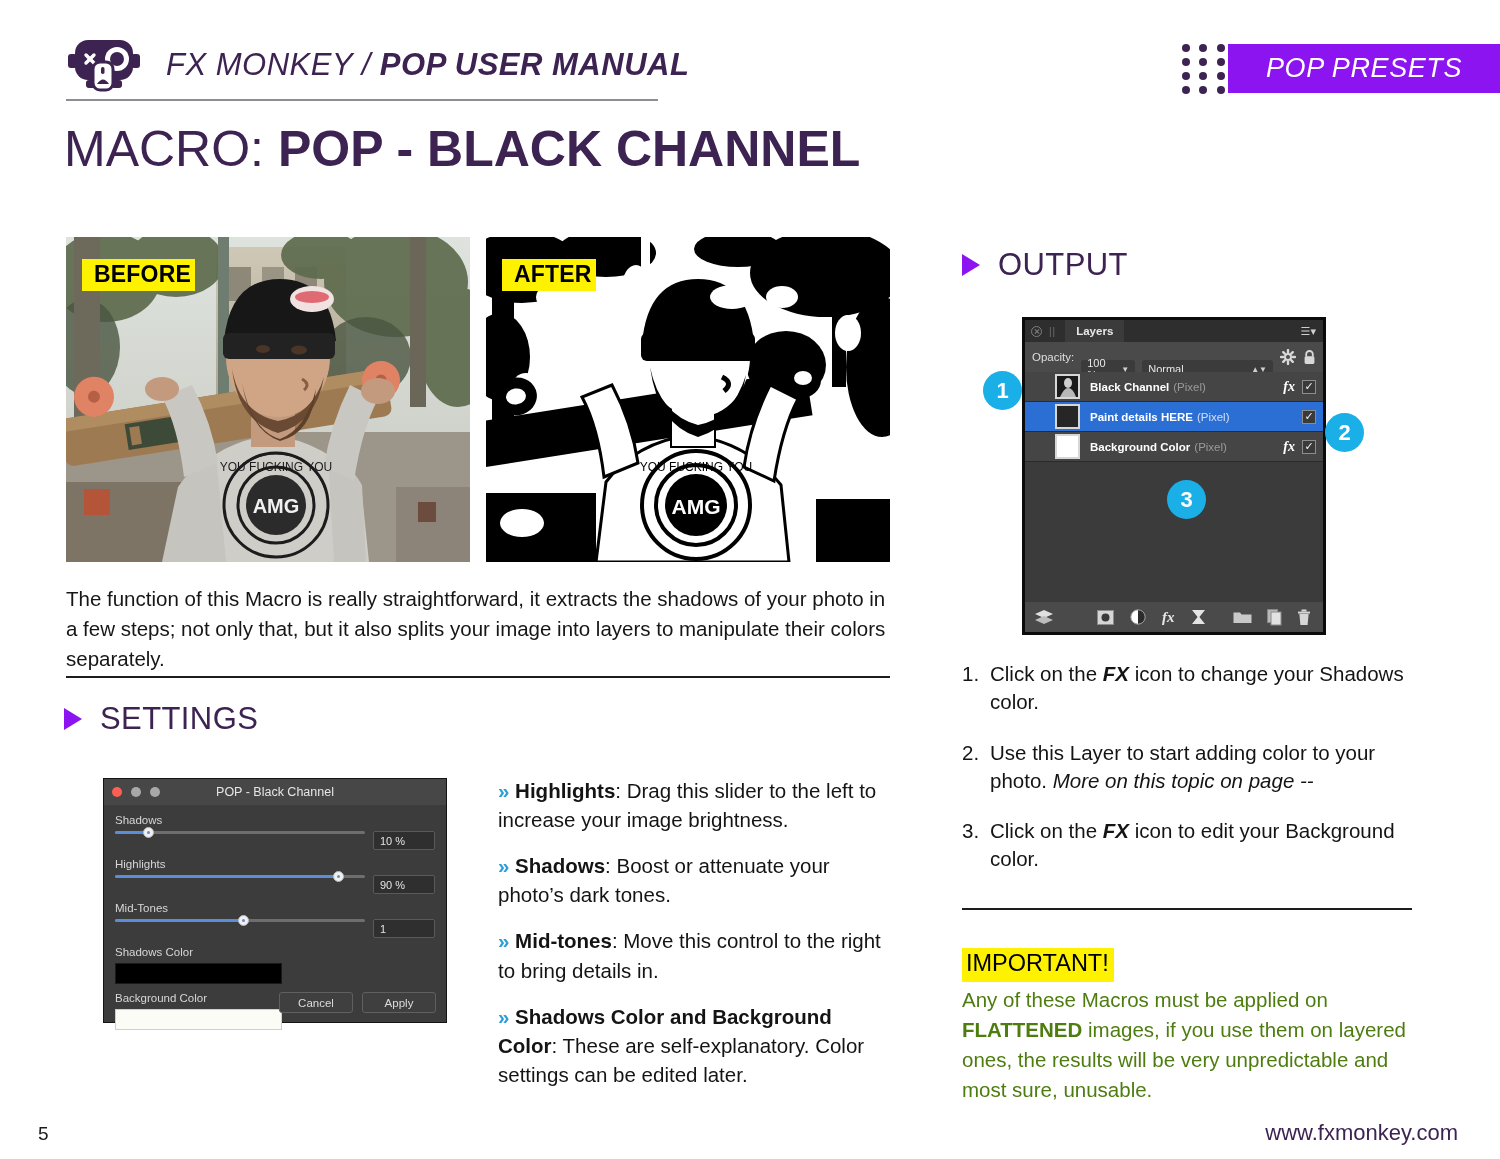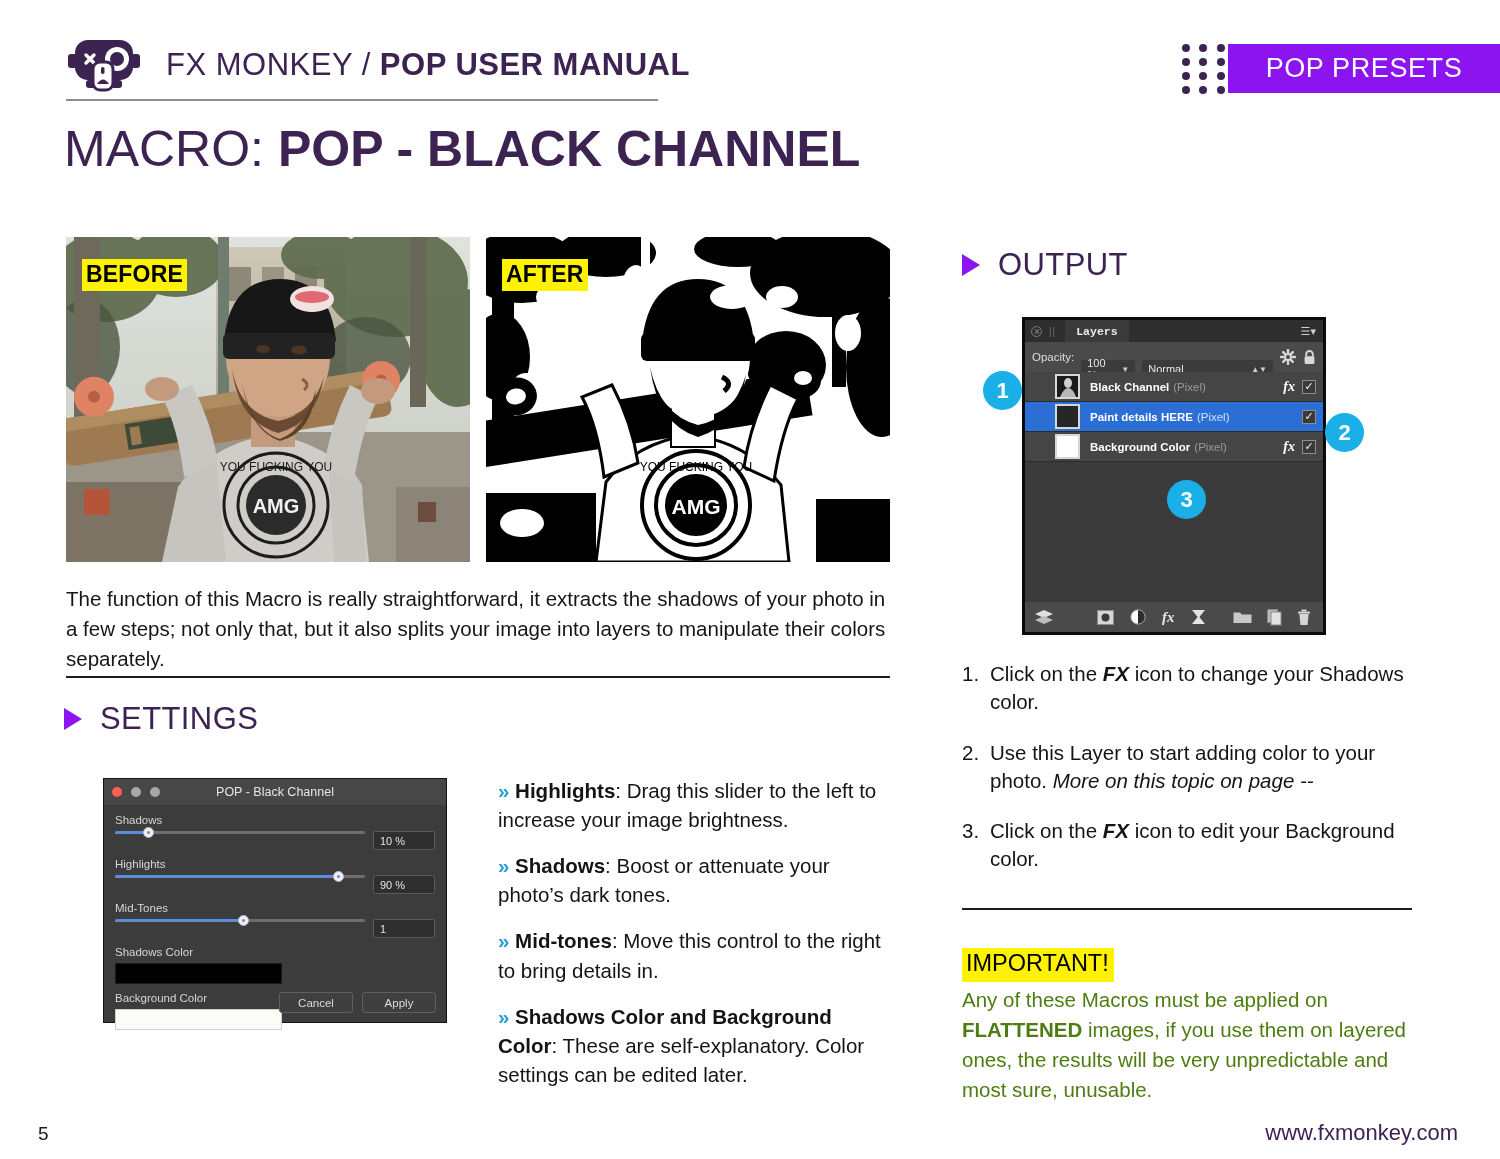--- a/index.html
+++ b/index.html
@@ -5,21 +5,21 @@
   * { box-sizing: border-box; margin: 0; padding: 0; }
   html, body {
     width: 1500px; height: 1159px;
     background: #ffffff;
     font-family: "Liberation Sans", sans-serif;
     overflow: hidden;
   }
   .page { position: relative; width: 1500px; height: 1159px; }
 
   
-  .header { position: absolute; left: 0; top: 0; width: 1500px; height: 108px; }
+  .header { position: absolute; left: 0; top: 0; width: 1500px; height: 108px; font-style: italic; }
 
   .logo-wrap { position: absolute; left: 66px; top: 36px; width: 76px; height: 62px; }
   .logo-svg { display: block; }
 
   .brand { position: absolute; left: 166px; top: 47px;
            font-size: 31px; letter-spacing: .5px; color: #3d2352;
            white-space: nowrap; }
   .brand .light { font-weight: 400; }
   .brand .bold  { font-weight: 700; }
 
@@ -43,21 +43,21 @@
   .main-title .t-bold  { font-weight: 700; }
 
   
   .photo { position: absolute; width: 404px; height: 325px; overflow: hidden;
            background: #cfcfcf; }
   .photo.before { left: 66px; top: 237px; }
   .photo.after  { left: 486px; top: 237px; }
 
   .tag-badge { position: absolute; left: 16px; top: 22px; background: #fff200; color: #000;
                font-size: 23px; font-weight: 700; line-height: 1;
-               padding: 4px 4px 5px 4px; letter-spacing: .2px; z-index: 5; }
+               padding: 4px 4px 5px 12px; letter-spacing: .2px; z-index: 5; }
 
   .body-text { position: absolute; left: 66px; top: 584px; width: 824px;
                font-size: 20.5px; line-height: 1.47; color: #161616; }
 
   .sep-left { position: absolute; left: 66px; top: 676px; width: 824px; height: 2px;
               background: #1d1d1d; }
 
   .sec-head { position: absolute; display: flex; align-items: center; gap: 18px;
               color: #3d2352; font-size: 31px; letter-spacing: .4px; }
   .sec-head .tri { width: 0; height: 0; border-left: 18px solid #8b14f0;
@@ -105,21 +105,21 @@
             background: #3b3b3b; border: 3px solid #0b0b0b; }
   .lp-tabbar { height: 22px; background: #2e2e2e; display: flex; align-items: center;
                position: relative; }
   .lp-closeico { width: 11px; height: 11px; border-radius: 50%; border: 1px solid #7e7e7e;
                  margin-left: 6px; position: relative; }
   .lp-closeico::before, .lp-closeico::after { content:""; position:absolute; left:2px; top:4.5px;
                  width:6px; height:1px; background:#7e7e7e; transform: rotate(45deg); }
   .lp-closeico::after { transform: rotate(-45deg); }
   .lp-pause { margin-left: 7px; color: #6e6e6e; font-size: 10px; letter-spacing:1px; }
   .lp-tab { margin-left: 9px; height: 22px; background: #3b3b3b; padding: 0 11px;
-            display: flex; align-items: center; color: #e9e9e9; font-size: 11.5px; font-weight: 700; font-family: Liberation Mono, monospace; }
+            display: flex; align-items: center; color: #e9e9e9; font-size: 11.5px; font-weight: 700; }
   .lp-menu { position: absolute; right: 7px; top: 5px; color: #cfcfcf; font-size: 11px; }
 
   .lp-opacity { height: 30px; background: #4a4a4a; display: flex; align-items: center;
                 padding: 0 7px; gap: 7px; }
   .lp-opacity .lbl { color: #dedede; font-size: 11.5px; }
   .lp-drop { height: 19px; background: #3b3b3b; border-radius: 3px; color: #e8e8e8;
              font-size: 11px; display: flex; align-items: center; padding: 0 6px; gap: 6px; margin-top: 24px; }
   .lp-drop.op { width: 54px; justify-content: space-between; }
   .lp-drop.blend { flex: 1; justify-content: space-between; }
   .caret { font-size: 8px; color: #cfcfcf; }

